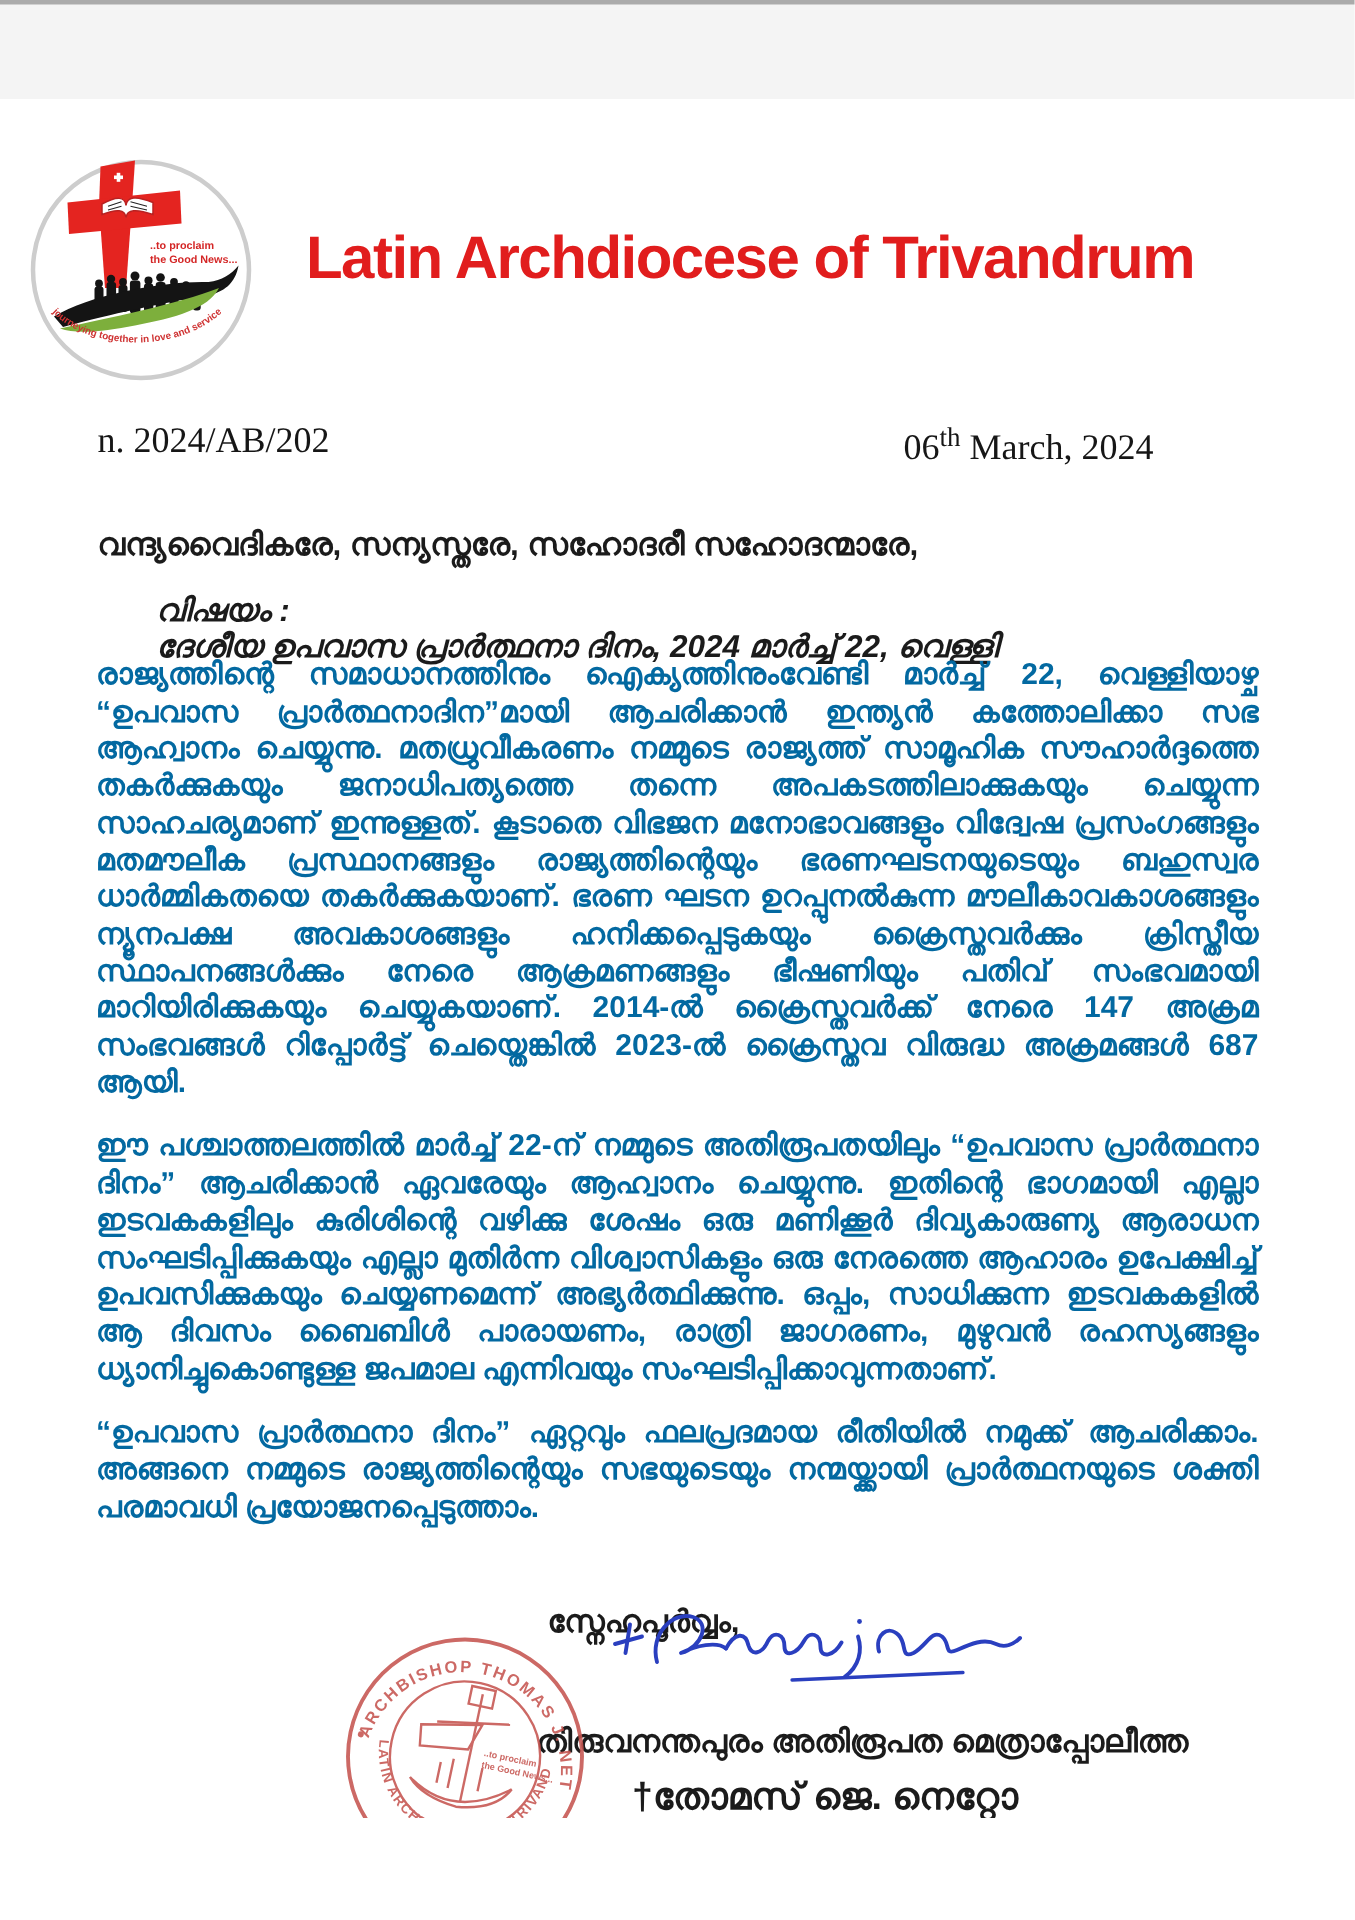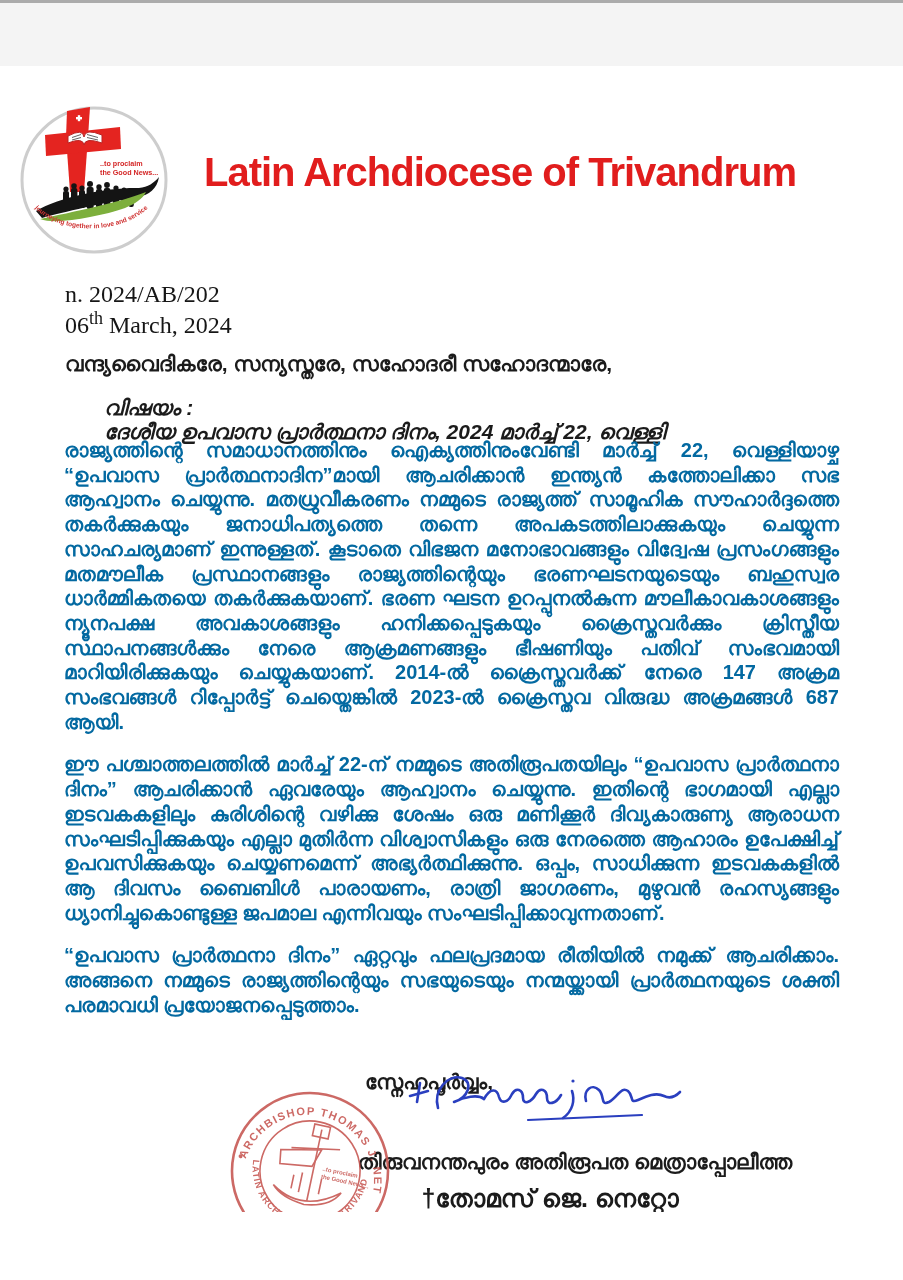--- a/index.html
+++ b/index.html
@@ -16,21 +16,21 @@
   }
   .logo{position:absolute;left:20px;top:95px;width:170px;height:170px;}
   .letter-title{
     position:absolute;left:190px;top:150px;width:620px;
     text-align:center;font-size:40px;font-weight:bold;letter-spacing:-1px;
     color:#e11d1d;white-space:nowrap;
   }
   .ref-row{
     position:absolute;top:281px;left:65px;right:146px;
     display:flex;justify-content:space-between;align-items:flex-start;
-    font-family:"Liberation Serif",serif;font-size:24px;color:#161616;flex-direction:column;
+    font-family:"Liberation Serif",serif;font-size:24px;color:#161616;
   }
   .ref-row sup{font-size:18px;}
   .salutation{
     position:absolute;top:352px;left:65px;right:65px;
     font-size:21px;font-weight:bold;
   }
   .subject-row{
     position:absolute;top:396px;left:104px;right:65px;
     font-size:21px;font-weight:bold;font-style:italic;
     display:flex;

